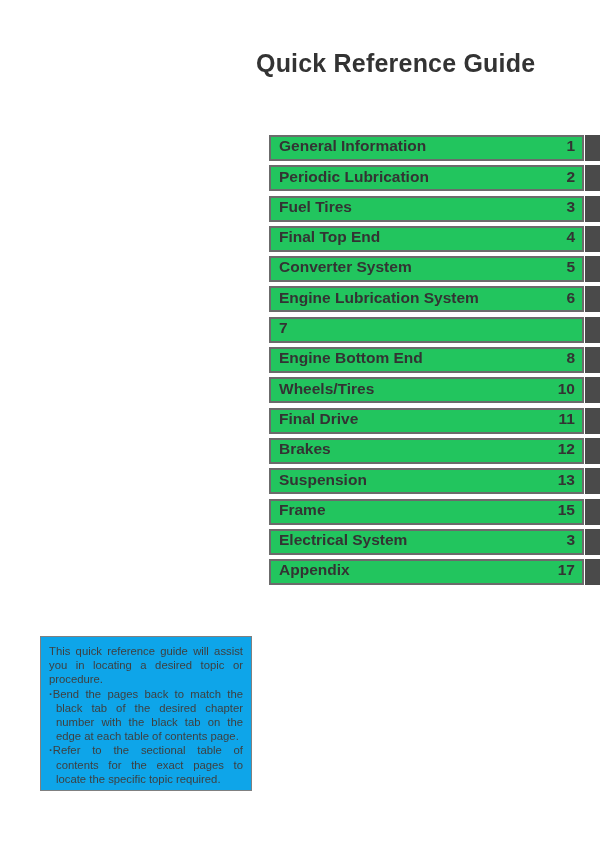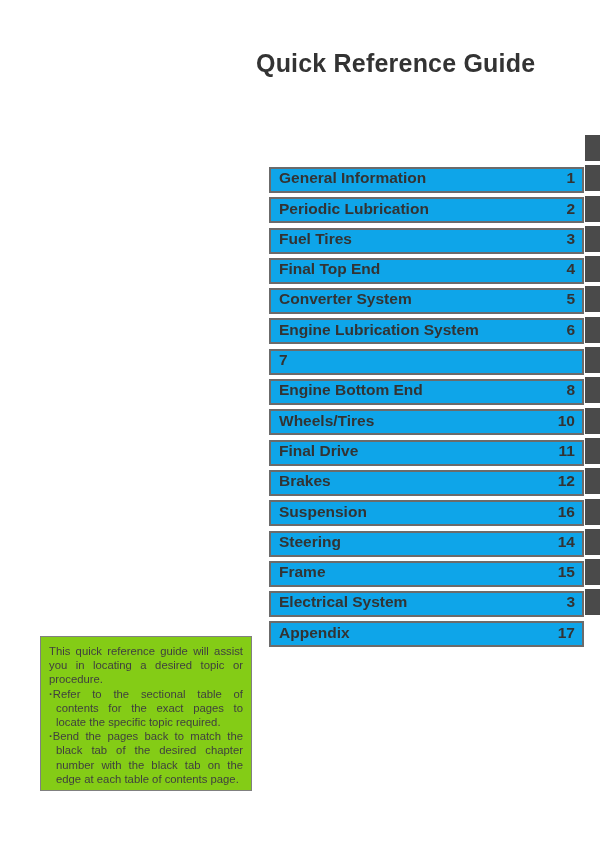--- a/index.html
+++ b/index.html
@@ -44,26 +44,25 @@
     align-items: center;
   }
   .chapter-box {
     position: absolute;
     left: 0;
     top: 0;
     right: 16px;
     height: 100%;
     box-sizing: border-box;
     border: 2px solid #6b6b6b;
-    background: #0ea5e9;
+    background: #22c55e;
     display: flex;
     align-items: center;
     justify-content: space-between;
     padding: 0 7px 4px 8px;
-    margin-top: 32px;
   }
   .chapter-name {
     font-size: 15.5px;
     font-weight: bold;
     color: #333333;
     line-height: 1;
     white-space: nowrap;
   }
   .chapter-number {
     font-size: 15.5px;
@@ -82,21 +81,21 @@
 
   
   #note-box {
     position: absolute;
     left: 40px;
     top: 636px;
     width: 212px;
     height: 155px;
     box-sizing: border-box;
     border: 1.5px solid #808080;
-    background: #84cc16;
+    background: #0ea5e9;
     padding: 7px 8px 6px 8px;
   }
   .note-para {
     font-size: 11.3px;
     line-height: 14.2px;
     color: #3f3f3f;
     text-align: justify;
     margin: 0;
   }
   .note-bullet {
@@ -190,28 +189,21 @@
     <div class="chapter-row">
       <div class="chapter-box">
         <span class="chapter-name">Brakes</span>
         <span class="chapter-number">12</span>
       </div>
       <div class="chapter-tab" style="background: rgb(74, 74, 74);"></div>
     </div>
     <div class="chapter-row">
       <div class="chapter-box">
         <span class="chapter-name">Suspension</span>
-        <span class="chapter-number">16</span>
-      </div>
-      <div class="chapter-tab" style="background: rgb(74, 74, 74);"></div>
-    </div>
-    <div class="chapter-row">
-      <div class="chapter-box">
-        <span class="chapter-name">Steering</span>
-        <span class="chapter-number">14</span>
+        <span class="chapter-number">13</span>
       </div>
       <div class="chapter-tab" style="background: rgb(74, 74, 74);"></div>
     </div>
     <div class="chapter-row">
       <div class="chapter-box">
         <span class="chapter-name">Frame</span>
         <span class="chapter-number">15</span>
       </div>
       <div class="chapter-tab" style="background: rgb(74, 74, 74);"></div>
     </div>
@@ -226,15 +218,15 @@
       <div class="chapter-box">
         <span class="chapter-name">Appendix</span>
         <span class="chapter-number">17</span>
       </div>
       <div class="chapter-tab" style="background: rgb(74, 74, 74);"></div>
     </div>
   </div>
 
 <div id="note-box">
     <p class="note-para">This quick reference guide will assist you in locating a desired topic or procedure.</p>
+    <p class="note-bullet"><span class="dot">·</span><span>Bend the pages back to match the black tab of the desired chapter number with the black tab on the edge at each table of contents page.</span></p>
     <p class="note-bullet"><span class="dot">·</span><span>Refer to the sectional table of contents for the exact pages to locate the specific topic required.</span></p>
-    <p class="note-bullet"><span class="dot">·</span><span>Bend the pages back to match the black tab of the desired chapter number with the black tab on the edge at each table of contents page.</span></p>
   </div>
 
 </body></html>

